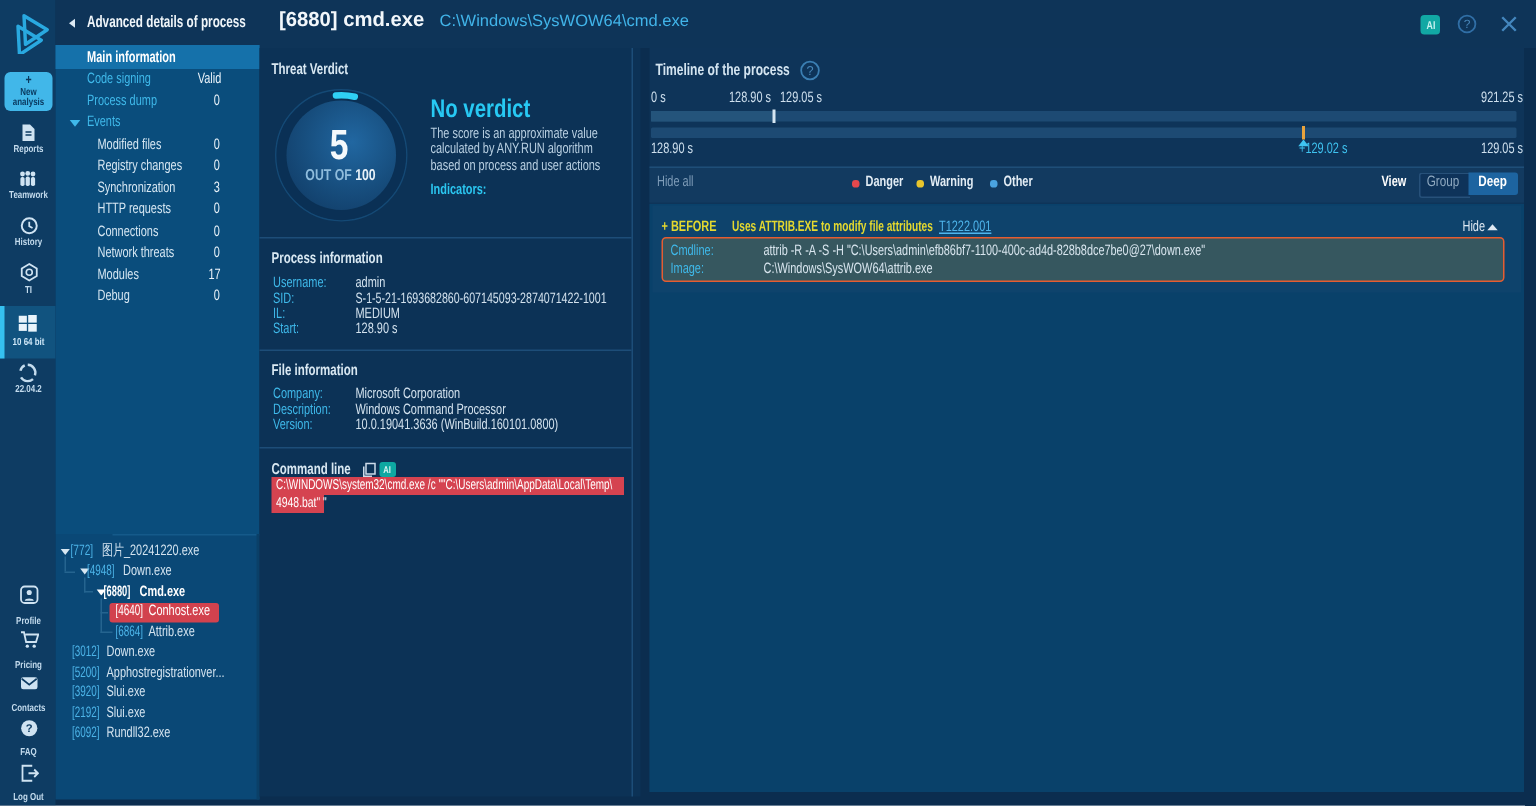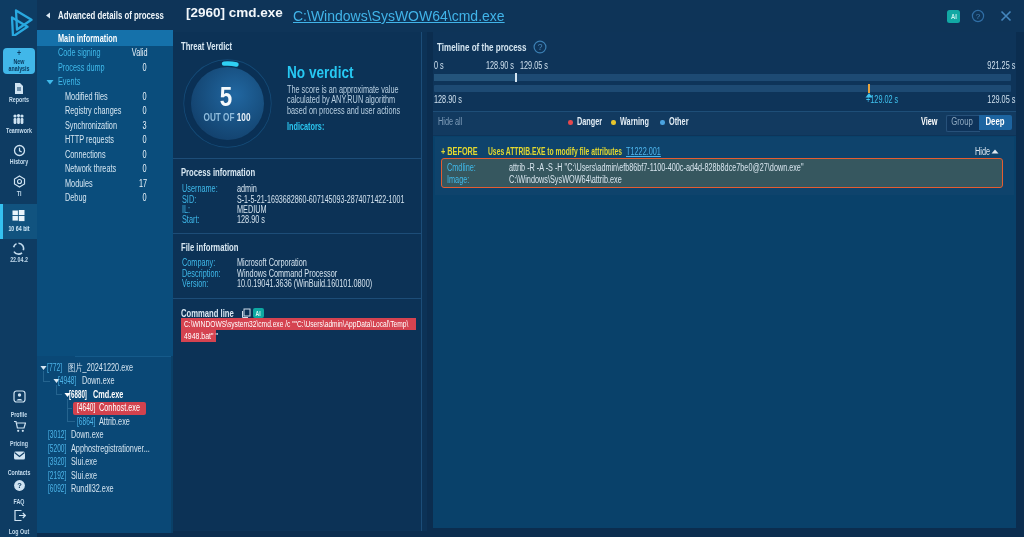--- a/index.html
+++ b/index.html
@@ -14,22 +14,22 @@
      transform:translateX(-50%) scaleX(var(--s,.78));transform-origin:50% 50%;color:#d3e2ee;}
   .b{font-weight:bold;}
   .cy{color:#3fb9ea;}
   svg{display:block;}
 </style>
 </head>
 <body>
 <div id="app">
 
   <div class="abs" style="left:37px;top:0;width:987px;height:32px;background:#0e3458;"></div>
-  <div class="abs" style="left:186px;top:5px;font-size:13.5px;font-weight:bold;color:#f2f7fb;white-space:nowrap;">[2960] cmd.exe</div>
-  <div class="abs" style="left:293px;top:8px;font-size:14px;color:#41b4e9;white-space:nowrap;text-decoration:underline;">C:\Windows\SysWOW64\cmd.exe</div>
+  <div class="abs" style="left:186px;top:5px;font-size:13.5px;font-weight:bold;color:#f2f7fb;white-space:nowrap;">[6880] cmd.exe</div>
+  <div class="abs" style="left:293px;top:8px;font-size:11px;color:#41b4e9;white-space:nowrap;">C:\Windows\SysWOW64\cmd.exe</div>
 
   <div class="abs" style="left:947px;top:10px;width:13px;height:13px;background:#12a8a4;border-radius:2.5px;"></div>
   <div class="tc" style="left:953.8px;top:10.5px;font-size:7.5px;font-weight:bold;color:#c8f2ef;">AI</div>
 
   <svg class="abs" style="left:971px;top:9px;" width="14" height="14" viewBox="0 0 14 14">
     <circle cx="7" cy="7" r="5.6" fill="none" stroke="#306ea5" stroke-width="1.2"></circle>
     <text x="7" y="9.8" font-size="8" fill="#4886b9" text-anchor="middle" font-family="Liberation Sans">?</text>
   </svg>
 
   <svg class="abs" style="left:1000px;top:10px;" width="12" height="12" viewBox="0 0 12 12">

